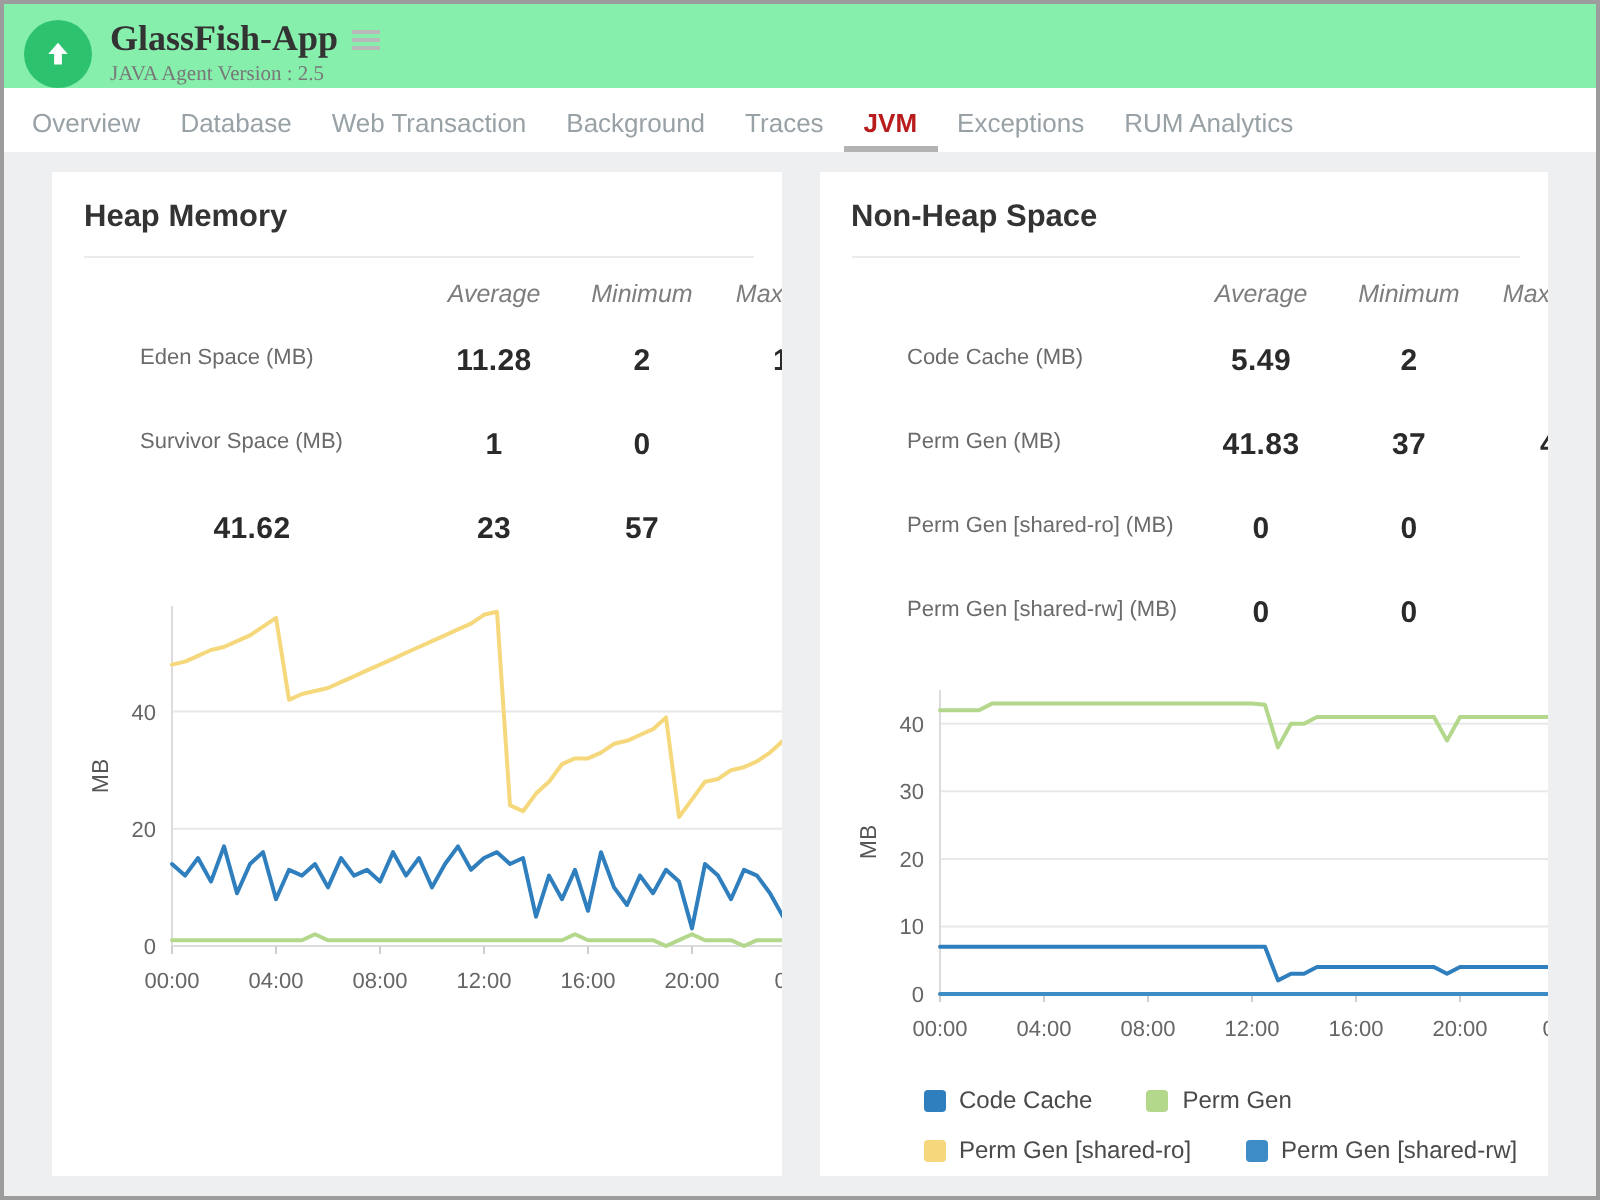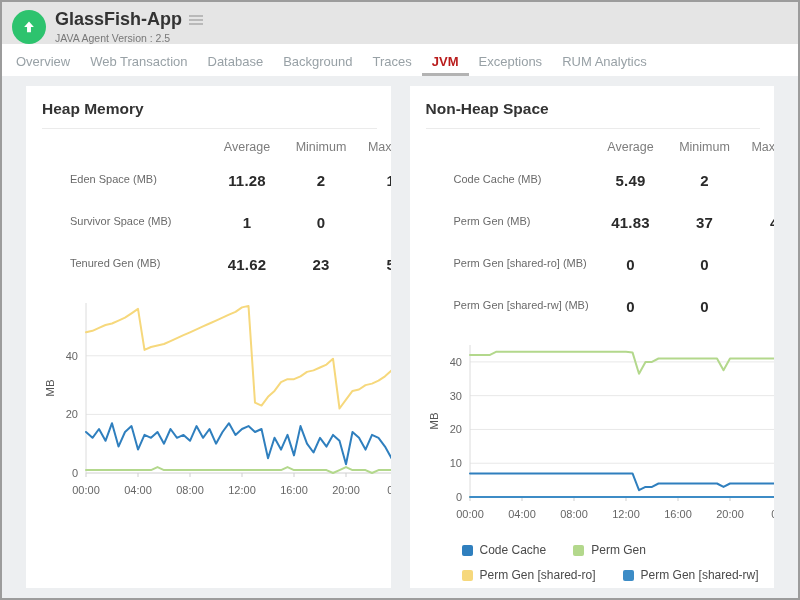--- a/index.html
+++ b/index.html
@@ -1,20 +1,20 @@
 <!DOCTYPE html>
 <html><head>
 <meta charset="utf-8">
 <style>
   html,body{margin:0;padding:0;background:#fff;}
   body{width:800px;height:600px;font-family:"Liberation Sans",sans-serif;-webkit-font-smoothing:antialiased;}
   .page{width:800px;height:600px;box-sizing:border-box;border:2px solid #9c9c9c;display:flex;flex-direction:column;background:#fff;overflow:hidden;}
 
   
-  .app-header{display:flex;align-items:flex-start;gap:9px;padding:8px 10px 0 10px;background:#e5e5e5;}
+  .app-header{display:flex;align-items:flex-start;gap:9px;padding:8px 10px 0 10px;background:#86efac;font-family:Liberation Serif, serif;}
   .app-icon{width:34px;height:34px;border-radius:50%;background:#2dc36e;display:flex;align-items:center;justify-content:center;flex:0 0 auto;}
   .app-icon svg{display:block;}
   .title-row{display:flex;align-items:center;gap:5px;}
   .app-title{font-size:18px;font-weight:700;color:#333;line-height:1.1;}
   .hamburger{display:inline-flex;flex-direction:column;gap:2px;padding:2px;cursor:pointer;}
   .hamburger i{display:block;width:14px;height:2px;background:#b9b9b9;}
   .app-subtitle{font-size:10.5px;color:#787878;margin-top:2px;}
 
   
   .tabs{display:flex;align-items:flex-end;padding:2px 4px 0 4px;background:#fff;}
@@ -26,21 +26,21 @@
   .panel{flex:1;background:#fff;box-sizing:border-box;padding:14px 0 0 16px;overflow:hidden;}
   .panel-title{font-size:15.5px;font-weight:700;color:#333;margin:0;}
   .divider{border-bottom:1px solid #ebebeb;margin:10px 14px 4px 0;}
 
   
   .stats{width:392px;}
   .srow{display:grid;grid-template-columns:168px 74px 74px 74px;align-items:center;min-height:42px;}
   .srow.shead{min-height:24px;margin-top:6px;}
   .slabel{font-size:11px;color:#6a6a6a;padding-left:28px;line-height:1.45;}
   .scell{text-align:center;}
-  .shcell{font-size:12.5px;color:#7d7d7d;}
+  .shcell{font-size:12.5px;color:#7d7d7d;font-style:italic;}
   .sval{font-size:15px;font-weight:700;color:#2a2a2a;letter-spacing:.2px;}
 
   
   svg.chart{display:block;margin-top:10px;overflow:visible;}
   svg.chart text{font-family:"Liberation Sans",sans-serif;font-size:11px;fill:#666;}
   svg.chart text.ylab{font-size:11.5px;fill:#555;}
 
   
   .legend{margin:16px 0 0 36px;}
   .legend-row{display:flex;gap:27px;margin-bottom:11px;align-items:center;}
@@ -66,22 +66,22 @@
             <i></i>
             <i></i>
           </span>
       </div>
       <div class="app-subtitle">JAVA Agent Version : 2.5</div>
     </div>
   </header>
 
   <nav class="tabs" id="tabs">
       <span class="tab">Overview</span>
+      <span class="tab">Database</span>
       <span class="tab">Web Transaction</span>
-      <span class="tab">Database</span>
       <span class="tab">Background</span>
       <span class="tab">Traces</span>
       <span class="tab active">JVM</span>
       <span class="tab">Exceptions</span>
       <span class="tab">RUM Analytics</span>
     </nav>
 
   <main class="content" id="content">
   <section class="panel">
     <h2 class="panel-title">Heap Memory</h2>
@@ -99,21 +99,20 @@
             <span class="scell sval">2</span>
             <span class="scell sval">18</span>
           </div>
           <div class="srow">
             <span class="slabel">Survivor Space (MB)</span>
             <span class="scell sval">1</span>
             <span class="scell sval">0</span>
             <span class="scell sval">2</span>
           </div>
           <div class="srow">
-            <span class="slabel">Tenured Gen (MB)</span>
             <span class="scell sval">41.62</span>
             <span class="scell sval">23</span>
             <span class="scell sval">57</span>
           </div>
         </div>
     <svg class="chart" width="362" height="208" viewBox="0 0 362 208">
           <line x1="44" y1="178" x2="356" y2="178" stroke="#e8e8e8" stroke-width="1"></line>
           <text x="36" y="182" text-anchor="end">0</text>
           <line x1="44" y1="119.37931034482759" x2="356" y2="119.37931034482759" stroke="#e8e8e8" stroke-width="1"></line>
           <text x="36" y="123.37931034482759" text-anchor="end">20</text>

